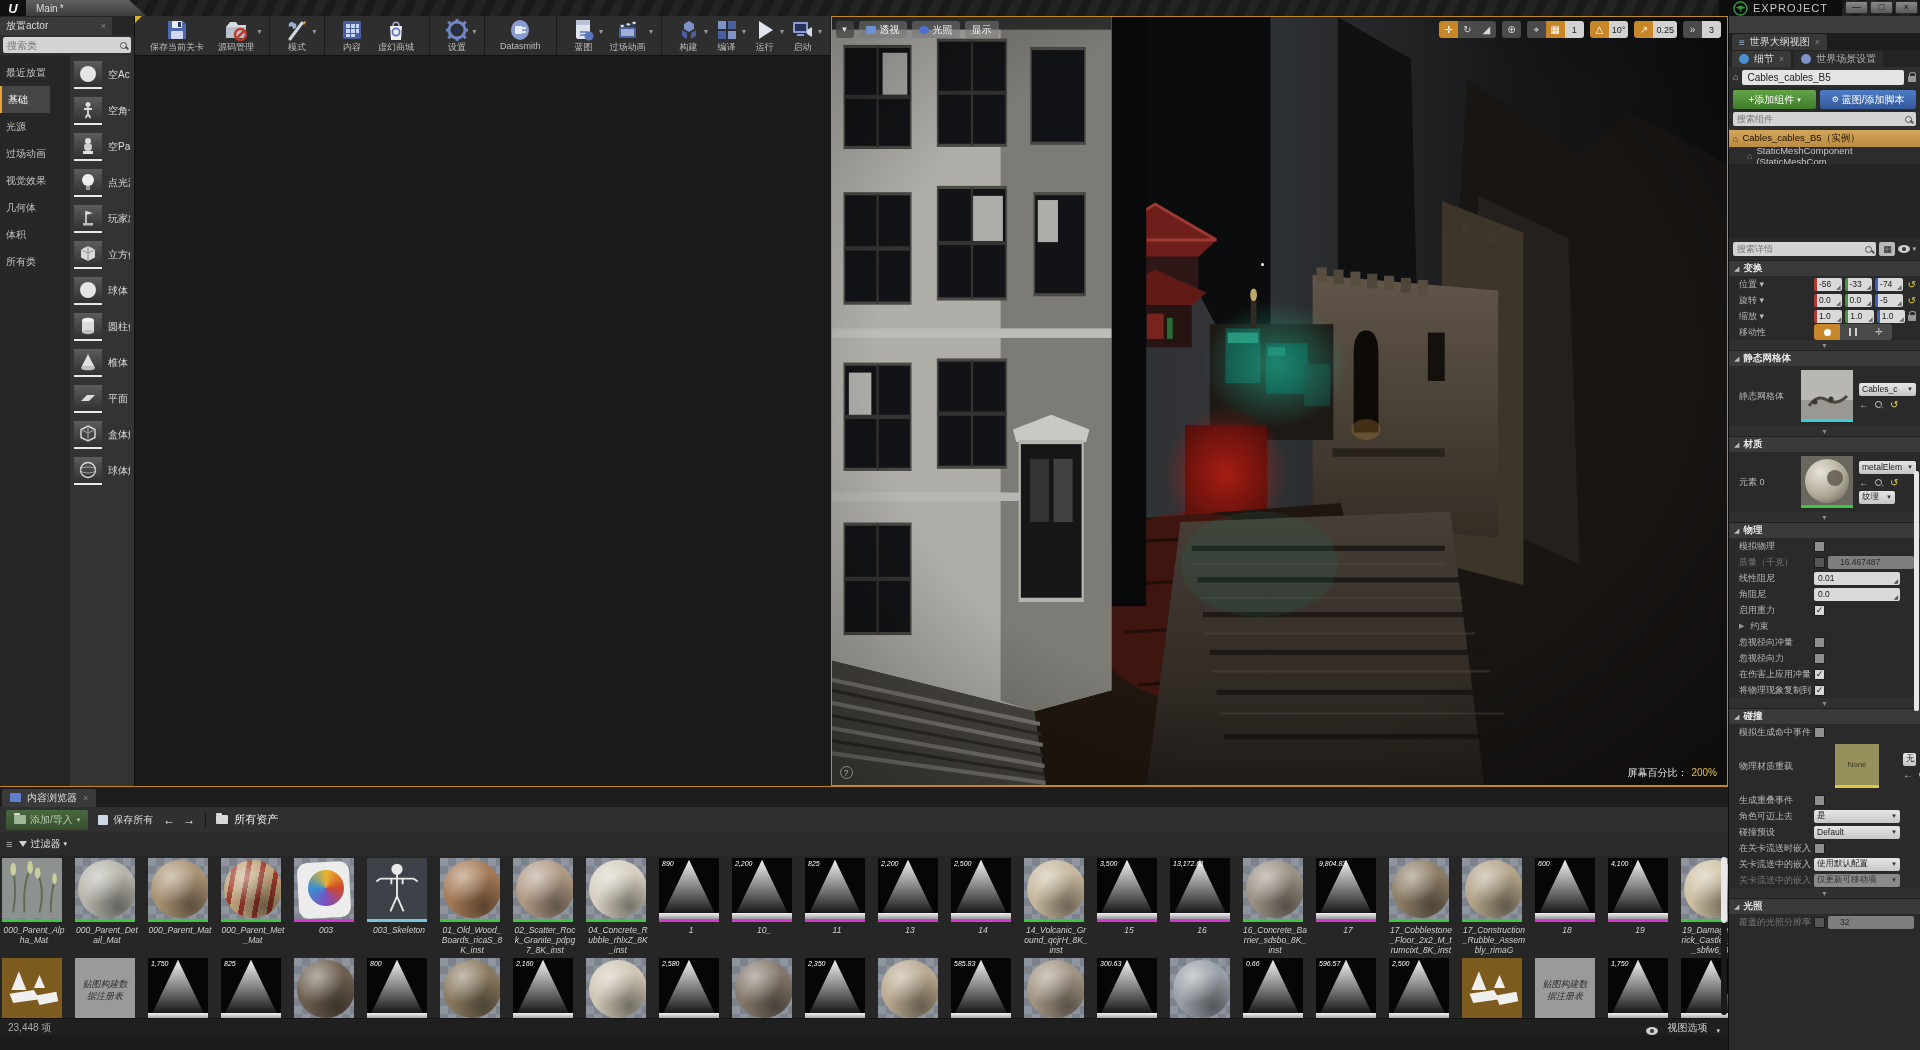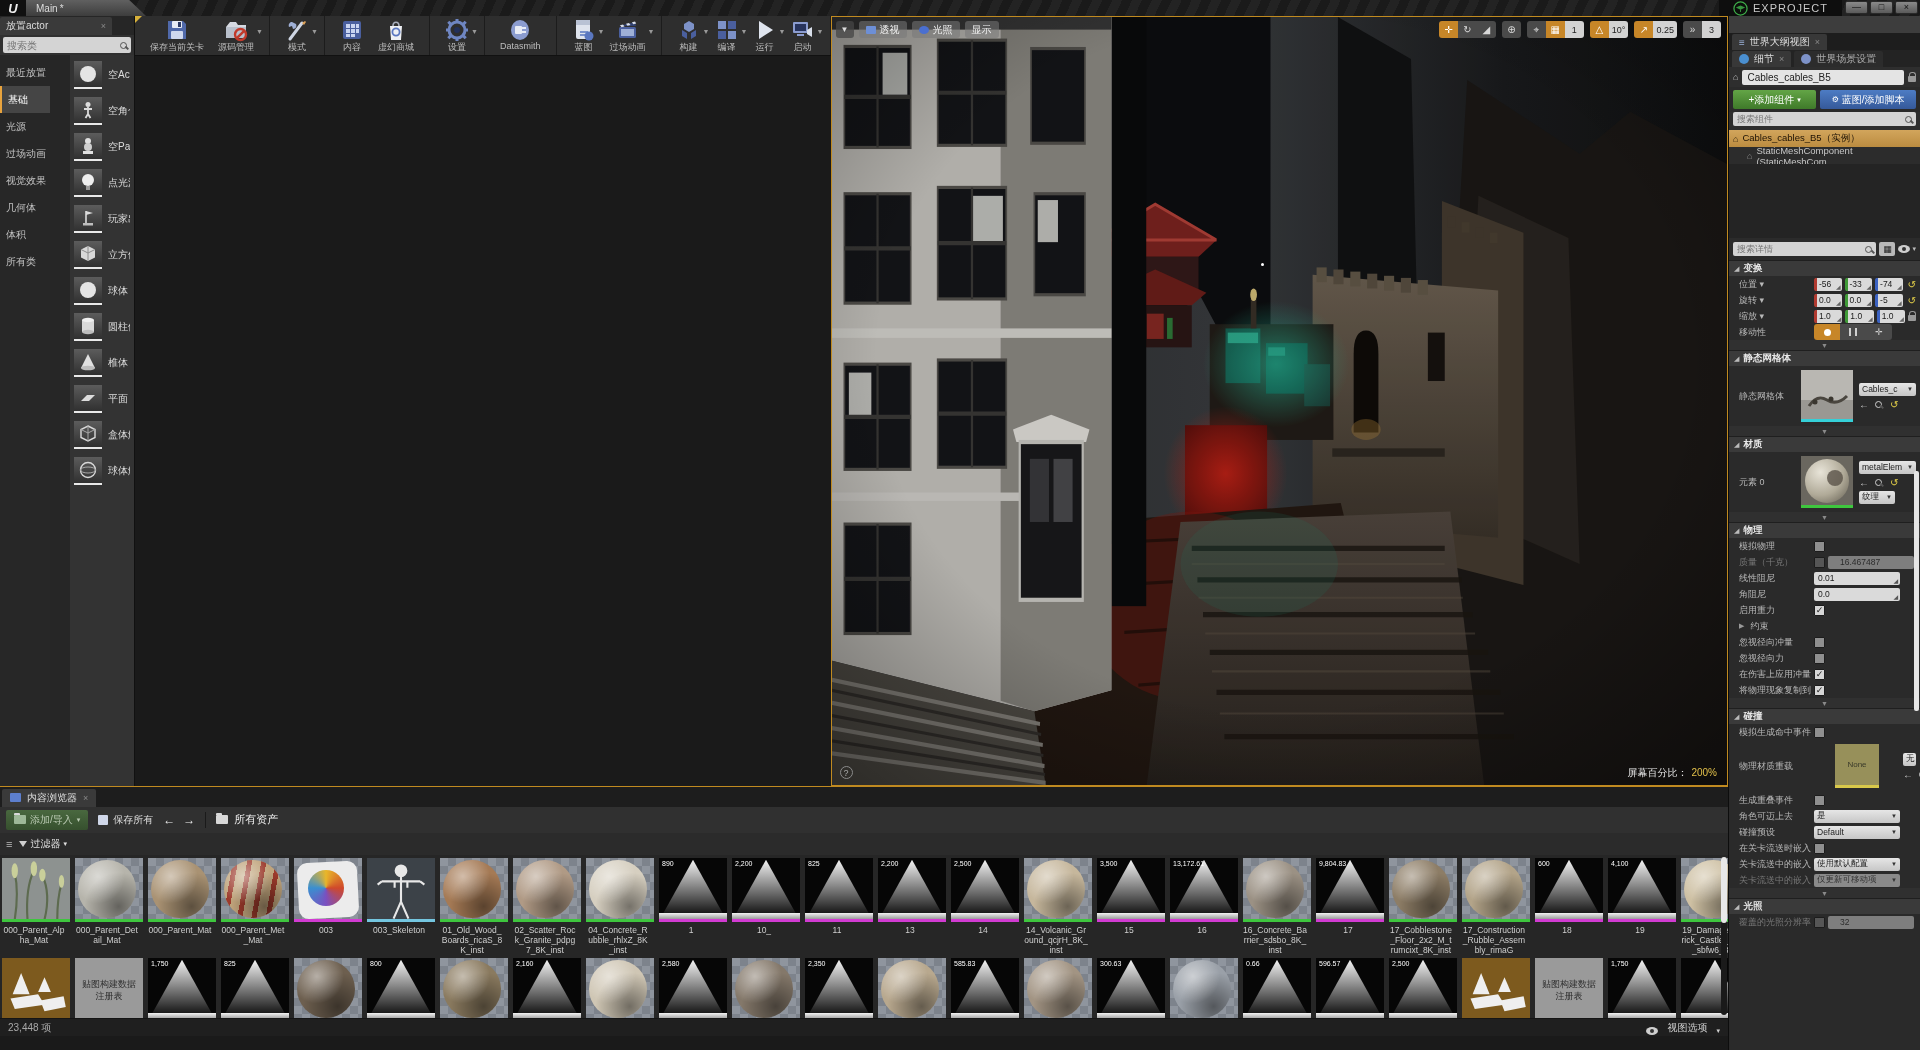--- a/index.html
+++ b/index.html
@@ -83,24 +83,24 @@
   .cb-sep{width:1px;height:16px;background:#1a1a1a;}
   .cb-path{display:flex;gap:6px;align-items:center;color:#eee;font-size:11px;}
   .folder{width:12px;height:9px;background:#d8d8d8;border-radius:1px;position:relative;}
   .folder::before{content:"";position:absolute;top:-2.5px;left:0;width:6px;height:2.5px;background:#d8d8d8;border-radius:1px 1px 0 0;}
   .cb-filterrow{height:22px;background:#2b2b2b;display:flex;align-items:center;gap:7px;padding:0 6px;}
   .cb-listico{color:#bbb;font-size:11px;}
   .cb-filter{color:#e0e0e0;font-size:10px;display:flex;align-items:center;gap:3px;}
   .funnel{width:0;height:0;border-left:4px solid transparent;border-right:4px solid transparent;border-top:6px solid #cfcfcf;}
   .cb-search{flex:1;height:15px;background:#d2d2d2;border-radius:2px;display:flex;align-items:center;padding:0 5px;}
   .cb-search input{flex:1;border:none;background:transparent;outline:none;font-size:10px;color:#555;font-family:inherit;}
-  .cb-grid{height:164px;overflow:hidden;position:relative;background:#262626;padding-top:3px;}
+  .cb-grid{height:164px;overflow:hidden;position:relative;background:#262626;padding-top:3px;font-style:italic;}
   .asset-row{display:flex;gap:9px;padding:0 2px;margin-bottom:3px;}
   .tile{width:64px;flex:0 0 64px;}
-  .thumb{width:68px;height:64px;position:relative;overflow:hidden;background:
+  .thumb{width:60px;height:64px;position:relative;overflow:hidden;background:
     linear-gradient(45deg,#7d838c 25%,transparent 25%,transparent 75%,#7d838c 75%),
     linear-gradient(45deg,#7d838c 25%,#8f959e 25%,#8f959e 75%,#7d838c 75%);
     background-size:16px 16px;background-position:0 0,8px 8px;}
   .under{position:absolute;left:0;right:0;bottom:0;height:3px;}
   .sph{position:absolute;left:3px;top:2px;width:58px;height:58px;border-radius:50%;}
   .sph::after{content:"";position:absolute;inset:0;border-radius:50%;
     background:radial-gradient(circle at 34% 28%,rgba(255,255,255,.5),rgba(255,255,255,0) 48%),
     radial-gradient(circle at 70% 80%,rgba(0,0,0,.45),rgba(0,0,0,0) 55%);}
   .stripes-r{position:absolute;inset:0;border-radius:50%;background:repeating-linear-gradient(100deg,transparent 0 9px,rgba(150,40,30,.85) 9px 14px);}
   .conet{position:absolute;inset:0;background:#060606;}

